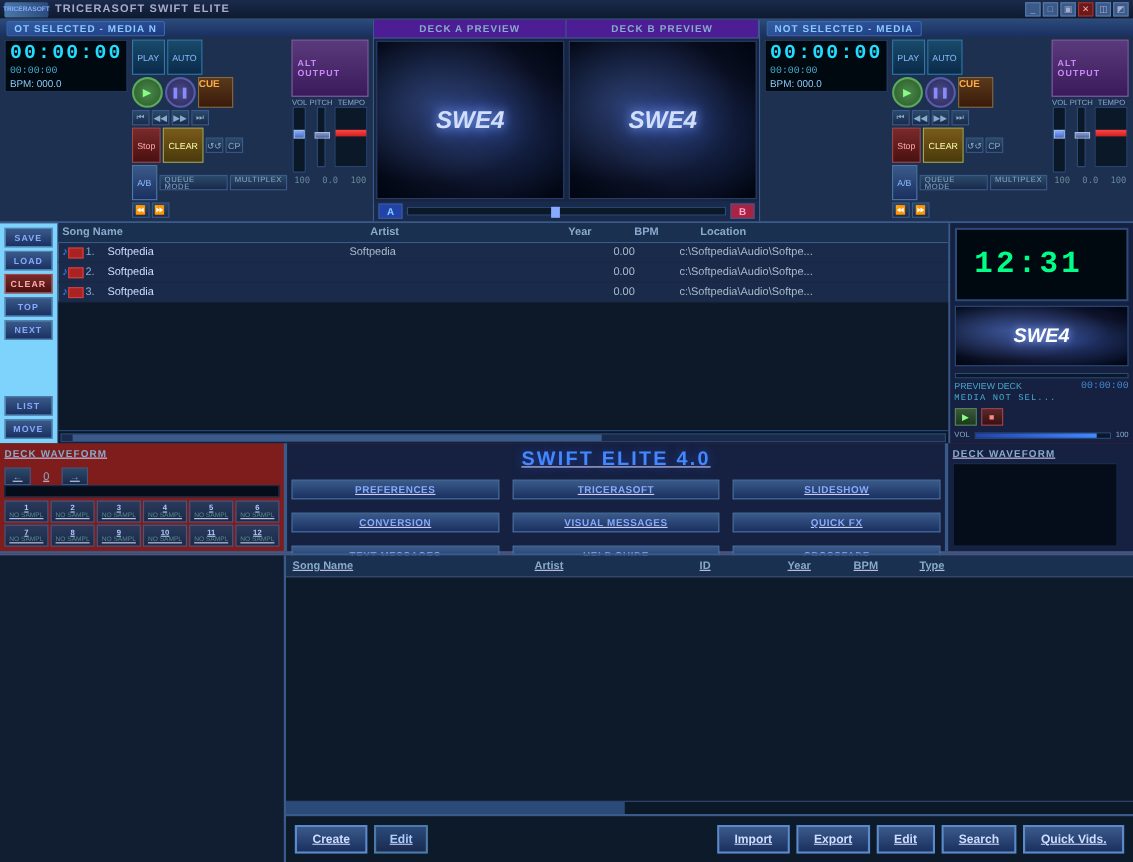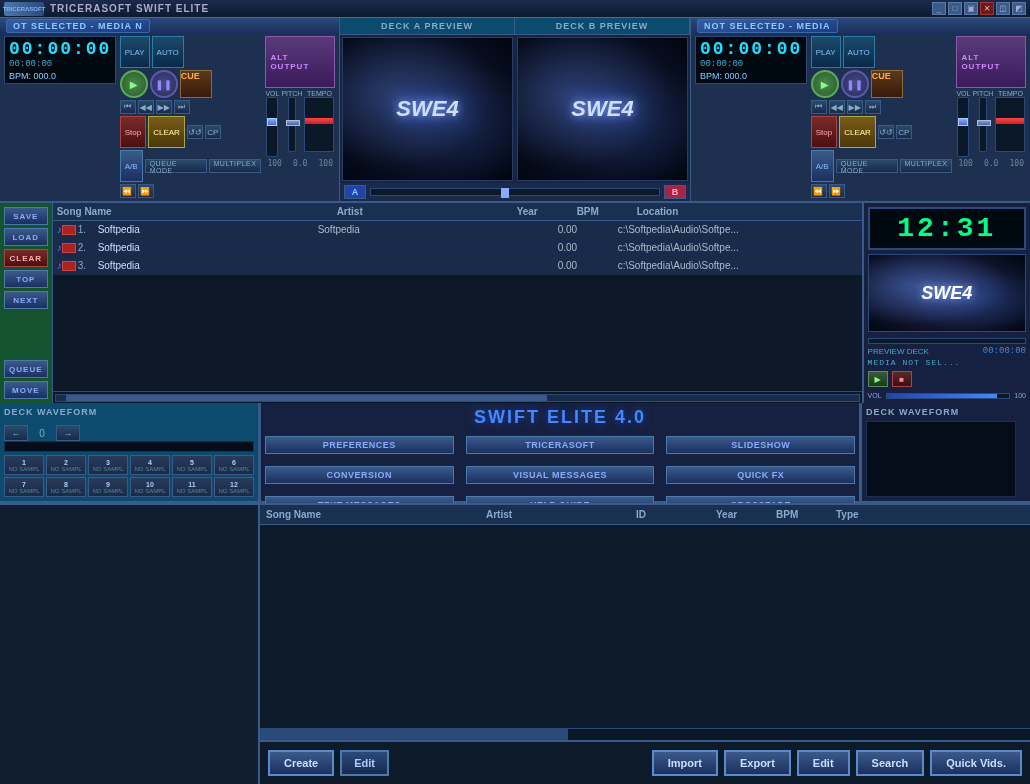--- a/index.html
+++ b/index.html
@@ -244,21 +244,21 @@
 
     
     #preview-section {
       width: 350px;
       display: flex;
       flex-direction: column;
       background: #162540;
     }
     .preview-header {
       display: flex;
-      background: #0c4a6e;
+      background: #4c1d95;
       border-bottom: 1px solid #3a5a8a;
     }
     .preview-label {
       flex: 1;
       text-align: center;
       padding: 3px;
       font-size: 9px;
       color: #88aacc;
       font-weight: bold;
       letter-spacing: 1px;
@@ -418,21 +418,21 @@
       width: 60%;
       height: 100%;
       background: #3a5a8a;
       left: 10px;
       position: absolute;
     }
 
     
     #action-sidebar {
       width: 55px;
-      background: #14532d;
+      background: #7dd3fc;
       border-right: 1px solid #3a5a8a;
       display: flex;
       flex-direction: column;
       padding: 4px;
       gap: 3px;
     }
     .action-btn {
       height: 18px;
       background: linear-gradient(to bottom, #3a5a8a, #1a3060);
       border: 1px solid #4a7aaa;
@@ -451,22 +451,22 @@
     #info-panel {
       width: 175px;
       background: #162040;
       display: flex;
       flex-direction: column;
       padding: 4px;
     }
     .digital-clock {
       background: #000810;
       border: 2px solid #2a4a7a;
-      padding: 4px;
-      text-align: center;
+      padding: 16px;
+      text-align: left;
       margin-bottom: 4px;
     }
     .clock-digits {
       font-size: 28px;
       font-weight: bold;
       color: #00ff88;
       font-family: 'Courier New', monospace;
       letter-spacing: 3px;
     }
     .preview-thumb {
@@ -537,21 +537,22 @@
       background: #0a1828;
       border: 1px solid #2a4a7a;
       margin-top: 2px;
     }
 
     
     #bottom-section {
       display: flex;
       flex-direction: column;
       flex: 1;
-      background: #0c4a6e;
+      background: #7f1d1d;
+      text-decoration: underline;
     }
 
     #waveform-row {
       display: flex;
       height: 100px;
       border-bottom: 2px solid #3a5a8a;
     }
 
     .waveform-panel {
       display: flex;
@@ -940,21 +941,21 @@
 
   <div id="middle-section">
 
     <div id="action-sidebar">
       <div class="action-btn">SAVE</div>
       <div class="action-btn">LOAD</div>
       <div class="action-btn red">CLEAR</div>
       <div class="action-btn">TOP</div>
       <div class="action-btn">NEXT</div>
       <div style="flex:1;"></div>
-      <div class="action-btn">QUEUE</div>
+      <div class="action-btn">LIST</div>
       <div class="action-btn">MOVE</div>
     </div>
 
     <div id="playlist-panel">
       <div class="table-header">
         <div class="col-songname">Song Name</div>
         <div class="col-artist">Artist</div>
         <div class="col-year">Year</div>
         <div class="col-bpm">BPM</div>
         <div class="col-location">Location</div>

